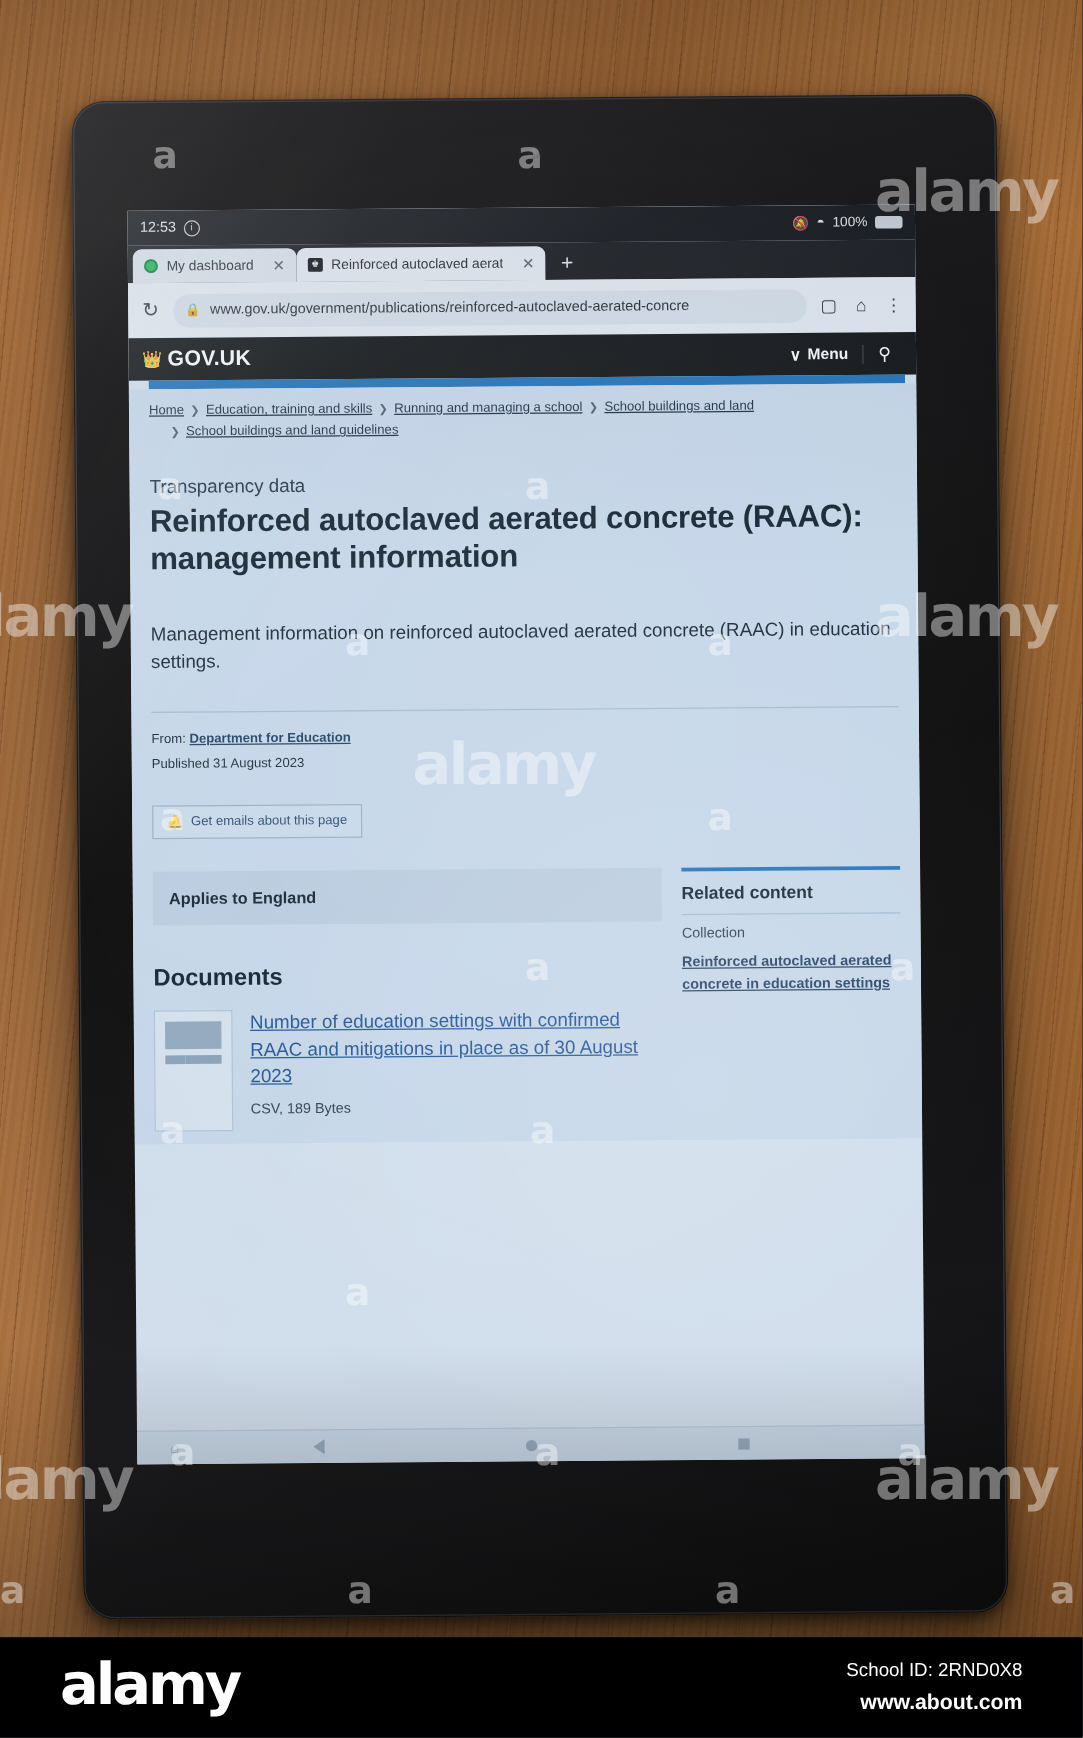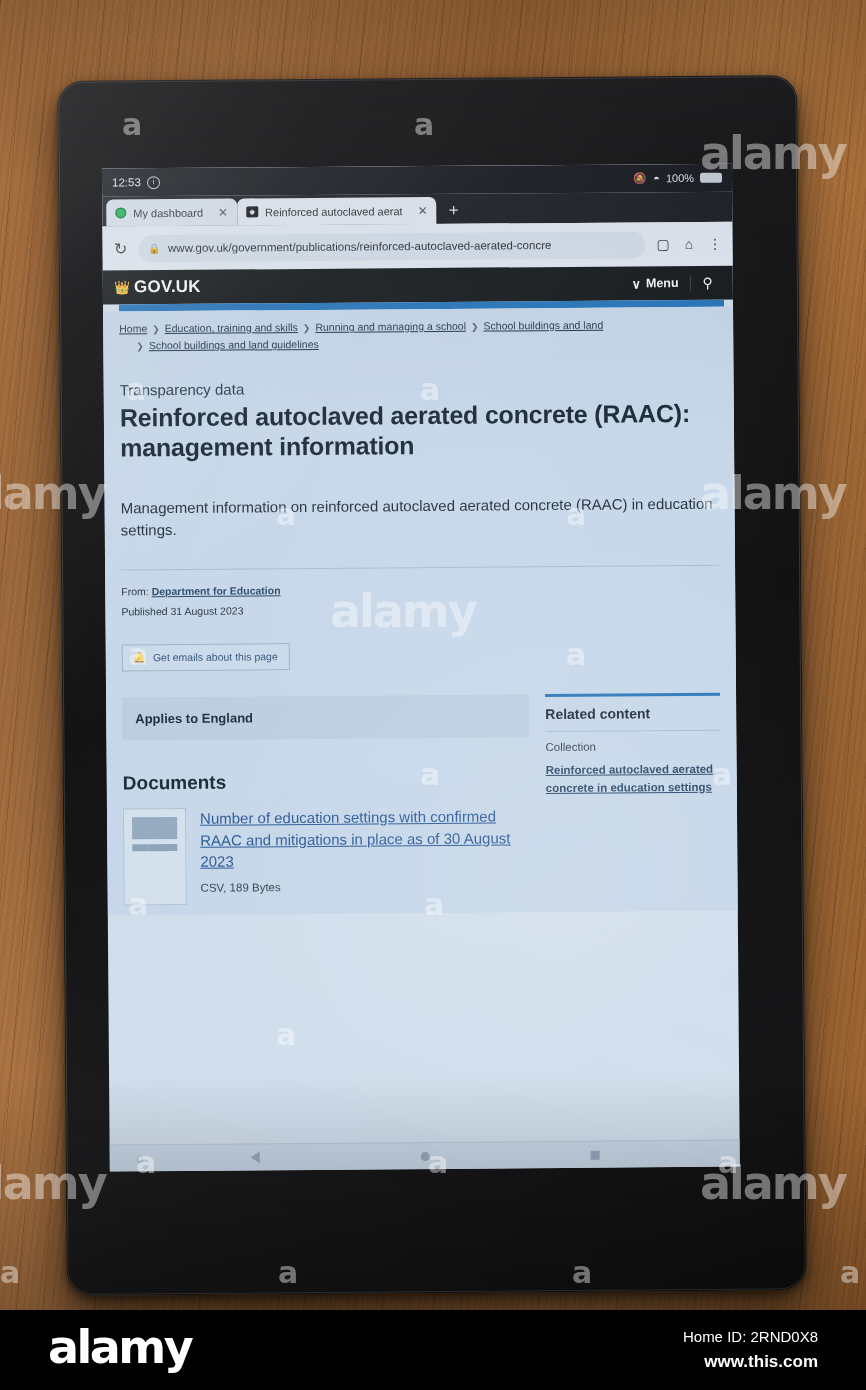--- a/index.html
+++ b/index.html
@@ -346,15 +346,15 @@
   <div class="wm wm-a" style="left:428px;top:1148px;">a</div>
   <div class="wm wm-a" style="left:718px;top:1148px;">a</div>
   <div class="wm wm-a" style="left:278px;top:1258px;">a</div>
   <div class="wm wm-a" style="left:572px;top:1258px;">a</div>
   <div class="wm wm-a" style="left:0px;top:1258px;">a</div>
   <div class="wm wm-a" style="left:840px;top:1258px;">a</div>
 </div>
 
 <div id="alamybar">
   <div class="al-logo">alamy</div>
-  <div class="al-id">Home ID: 2RND0X8</div>
-  <div class="al-url">www.this.com</div>
+  <div class="al-id">School ID: 2RND0X8</div>
+  <div class="al-url">www.about.com</div>
 </div>
 
 </body></html>

